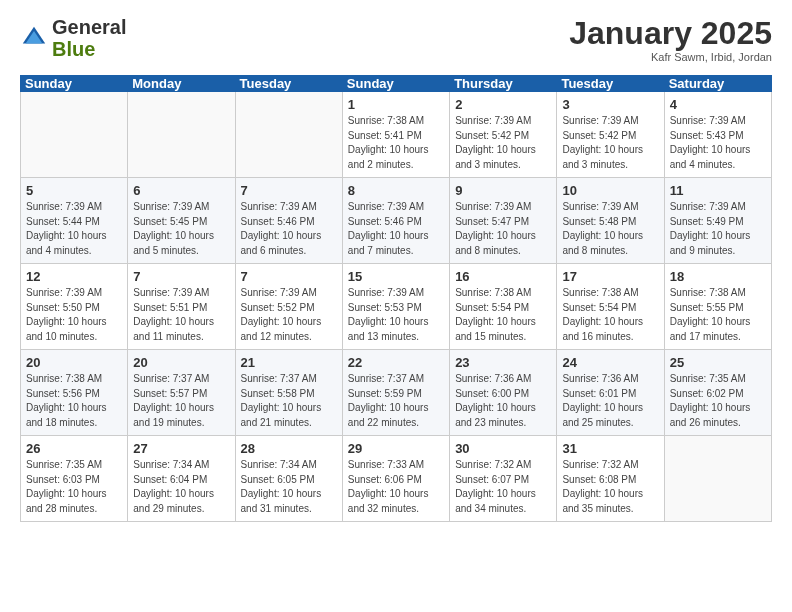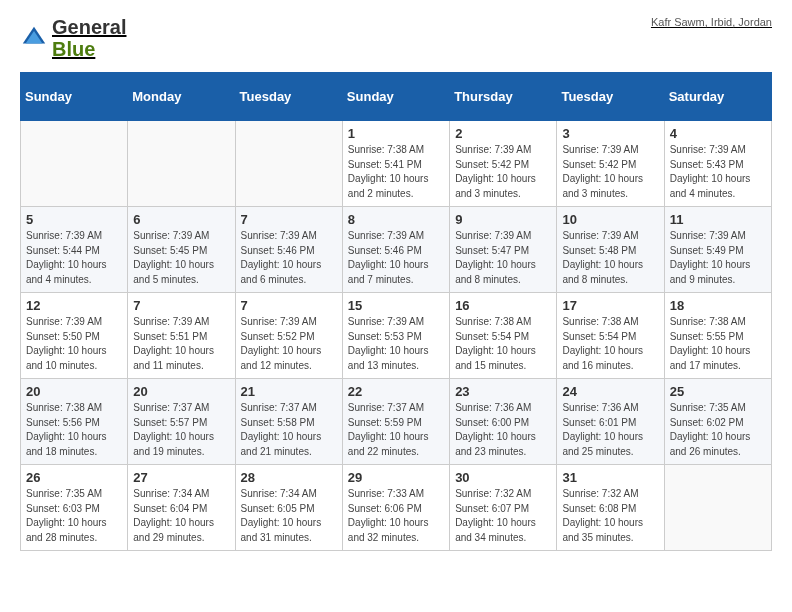--- a/index.html
+++ b/index.html
@@ -12,21 +12,20 @@
     .page {
       width: 792px;
       padding: 16px 20px 16px 20px;
       background: #fff;
     }
     .header {
       display: flex;
       justify-content: space-between;
       align-items: flex-start;
       margin-bottom: 12px;
-      text-decoration: underline;
     }
     .logo {
       display: flex;
       align-items: center;
       gap: 4px;
     }
     .logo-text {
       font-size: 20px;
       font-weight: bold;
       line-height: 1.1;
@@ -53,21 +52,21 @@
     .calendar {
       width: 100%;
       border-collapse: collapse;
       border: 1px solid #ccc;
     }
     .calendar th {
       background: #1a5fa8;
       color: #fff;
       font-size: 13px;
       font-weight: bold;
-      padding: 16px 4px;
+      padding: 0 4px;
       text-align: left;
       border: 1px solid #1a5fa8;
     }
     .calendar td {
       vertical-align: top;
       padding: 5px 5px 5px 5px;
       border: 1px solid #ccc;
       font-size: 10.5px;
       color: #333;
       width: calc(100% / 7);
@@ -102,20 +101,21 @@
       <svg class="logo-icon" viewBox="0 0 40 40" xmlns="http://www.w3.org/2000/svg">
         <polygon points="20,4 36,28 4,28" fill="#1a5fa8"></polygon>
         <polygon points="20,10 32,28 8,28" fill="#4a9de0"></polygon>
       </svg>
       <div class="logo-text">
         <span class="logo-general">General</span><br>
         <span class="logo-blue">Blue</span>
       </div>
     </div>
     <div class="title-block">
+      <div class="month-title">January 2025</div>
       <div class="location">Kafr Sawm, Irbid, Jordan</div>
     </div>
   </div>
 
   <table class="calendar">
     <thead>
       <tr>
       <th>Sunday</th>
           <th>Monday</th>
           <th>Tuesday</th>

